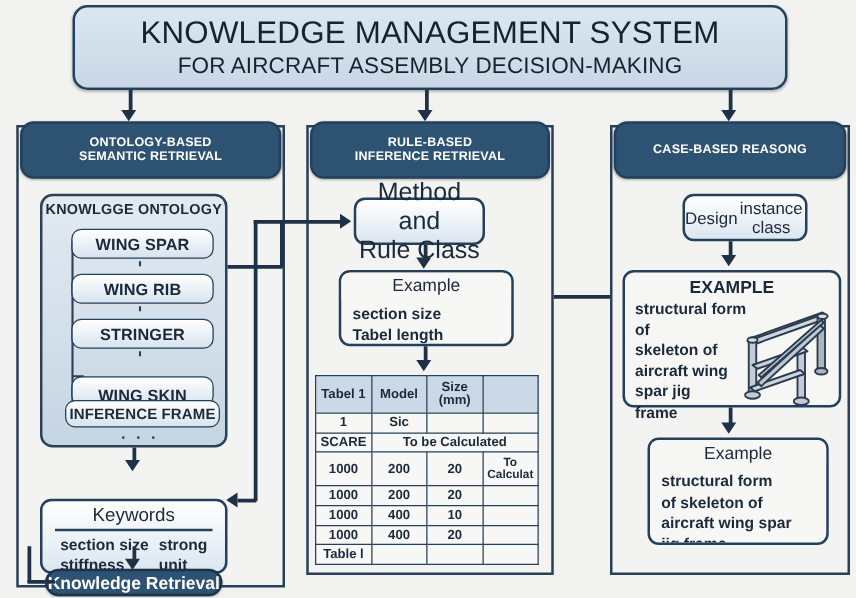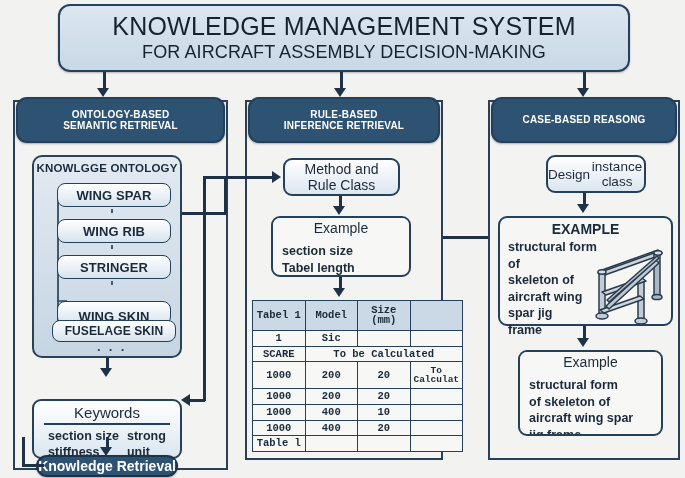--- a/index.html
+++ b/index.html
@@ -145,21 +145,21 @@
   <div class="abs item ctr" style="left:57px;top:219px;width:114px;height:24px;">
     <span>WING RIB</span>
   </div>
   <div class="abs item ctr" style="left:57px;top:255px;width:114px;height:24px;">
     <span>STRINGER</span>
   </div>
   <div class="abs item ctr" style="left:57px;top:301px;width:114px;height:24px;align-items:flex-end;">
     <span>WING SKIN</span>
   </div>
   <div class="abs item ctr" style="left:52px;top:320px;width:124px;height:22px;font-size:12px;">
-    <span>FUSELAGE SKIN</span>
+    <span>INFERENCE FRAME</span>
   </div>
   <div class="abs dots ctr" style="left:82px;top:342px;width:60px;height:14px;">· · ·</div>
 
   <div class="abs ln vl" style="left:106px;top:358px;height:12px;"></div>
   <div class="abs arrow-d" style="left:100px;top:368px;"></div>
 
   <div class="abs rbox" style="left:32px;top:399px;width:150px;height:60px;">
     <div class="kw-title">Keywords</div>
     <div class="kw-rule"></div>
     <div class="kw-grid">
@@ -181,41 +181,41 @@
     <span>Knowledge Retrieval</span>
   </div>
 
   <div class="abs panel" style="left:245px;top:100px;width:198px;height:360px;"></div>
 
   <div class="abs panel-hdr" style="left:248px;top:97px;width:192px;height:46px;">
     <div>RULE-BASED</div>
     <div>INFERENCE RETRIEVAL</div>
   </div>
 
-  <div class="abs rbox ctr" style="left:283px;top:158px;width:117px;height:38px;flex-direction:column;font-size:14px;">
+  <div class="abs rbox ctr" style="left:283px;top:158px;width:105px;height:38px;flex-direction:column;font-size:20px;">
     <div>Method and</div>
     <div>Rule Class</div>
   </div>
 
   <div class="abs ln vl" style="left:339px;top:196px;height:12px;"></div>
   <div class="abs arrow-d" style="left:333px;top:206px;"></div>
 
   <div class="abs card" style="left:271px;top:216px;width:140px;height:61px;">
     <div class="card-hdr">Example</div>
     <div class="card-line"></div>
     <div class="card-body">
       <div>section size</div>
       <div>Tabel length</div>
     </div>
   </div>
 
   <div class="abs ln vl" style="left:339px;top:277px;height:13px;"></div>
   <div class="abs arrow-d" style="left:333px;top:288px;"></div>
 
-  <div class="abs" style="left:252px;top:300px;width:211px;height:152px;font-family:Liberation Mono, monospace;">
+  <div class="abs" style="left:252px;top:300px;width:179px;height:152px;">
     <table class="tbl">
       <tbody>
           <tr class="hdr">
         <td>Tabel 1</td>
         <td>Model</td>
         <td>Size (mm)</td>
         <td class="empty"></td>
       </tr>
       <tr>
         <td>1</td>

